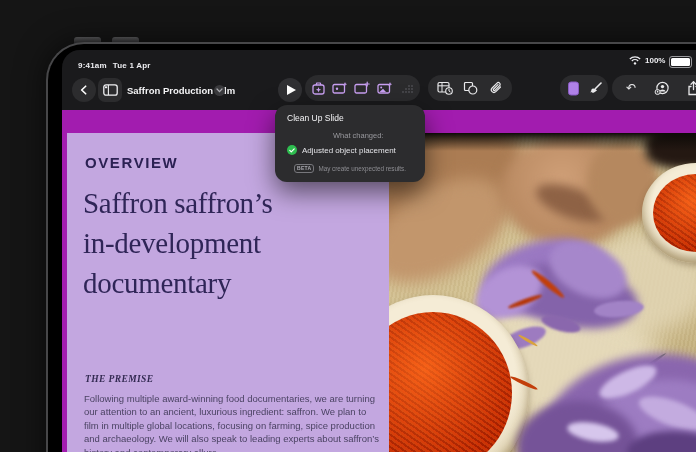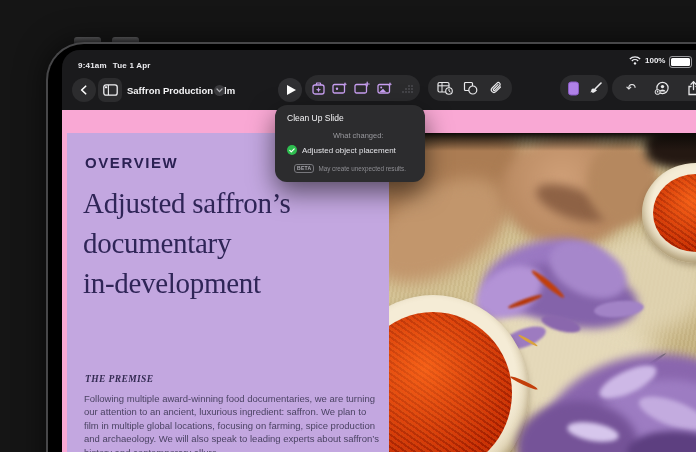--- a/index.html
+++ b/index.html
@@ -39,21 +39,21 @@
   .popup-sub{position:absolute;left:12px;top:26px;font-size:7.5px;color:#98989d;margin-left:46px;}
   .popup-row{position:absolute;left:12px;top:40px;display:flex;align-items:center;gap:5px;}
   .check{width:10px;height:10px;border-radius:50%;background:#2ebd4f;display:flex;align-items:center;justify-content:center;}
   .check svg{display:block;}
   .popup-change{font-size:8px;color:#e3e3e7;}
   .beta-row{position:absolute;left:0;right:0;top:59px;display:flex;align-items:center;justify-content:center;gap:4px;}
   .beta-badge{font-size:5px;font-weight:700;color:#a9a9b0;border:1px solid #77777c;border-radius:3px;
               padding:0px 2px;line-height:7px;letter-spacing:.3px;}
   .beta-note{font-size:6.3px;color:#8e8e93;}
   
-  .canvas{position:absolute;left:0;top:60px;width:100%;height:342px;background:#f9a8d4;}
+  .canvas{position:absolute;left:0;top:60px;width:100%;height:342px;background:#a21caf;}
   .slide{position:absolute;left:5px;top:23px;width:629px;height:330px;display:flex;}
   .panel{width:322px;height:100%;background:#c3a7e0;position:relative;flex:none;}
   .eyebrow{position:absolute;left:18px;top:21px;font-size:15px;font-weight:700;letter-spacing:1.6px;color:#2b2153;}
   .headline{position:absolute;left:16px;top:50px;width:300px;font-family:"Liberation Serif", serif;
             font-size:29px;line-height:40px;color:#2f2557;letter-spacing:-.3px;}
   .premise{position:absolute;left:18px;top:241px;font-family:"Liberation Serif", serif;font-style:italic;
            font-weight:700;font-size:9.5px;letter-spacing:.4px;color:#332a52;}
   .bodytext{position:absolute;left:17px;top:259px;width:298px;font-size:9.5px;line-height:13.4px;color:#4b4363;}
   
   .photo{flex:1;position:relative;overflow:hidden;
@@ -225,23 +225,23 @@
 
     </div>
   </div>
 
   <div class="canvas">
     <div class="slide">
 
       <div class="panel">
         <div class="eyebrow">OVERVIEW</div>
         <div class="headline">
-          <div>Adjusted saffron’s</div>
+          <div>Saffron saffron’s</div>
+          <div>in-development</div>
           <div>documentary</div>
-          <div>in-development</div>
         </div>
         <div class="premise">THE PREMISE</div>
         <div class="bodytext">Following multiple award-winning food documentaries, we are turning our attention to an ancient, luxurious ingredient: saffron. We plan to film in multiple global locations, focusing on farming, spice production and archaeology. We will also speak to leading experts about saffron’s history and contemporary allure.</div>
       </div>
 
       <div class="photo">
         <div class="tex"></div>
 
         <div class="b" style="left:60px;top:160px;width:210px;height:130px;background:#e8ddbf;filter:blur(12px);opacity:.9;"></div>
         <div class="b" style="left:190px;top:100px;width:130px;height:100px;background:#e4d8b8;filter:blur(10px);opacity:.8;"></div>

